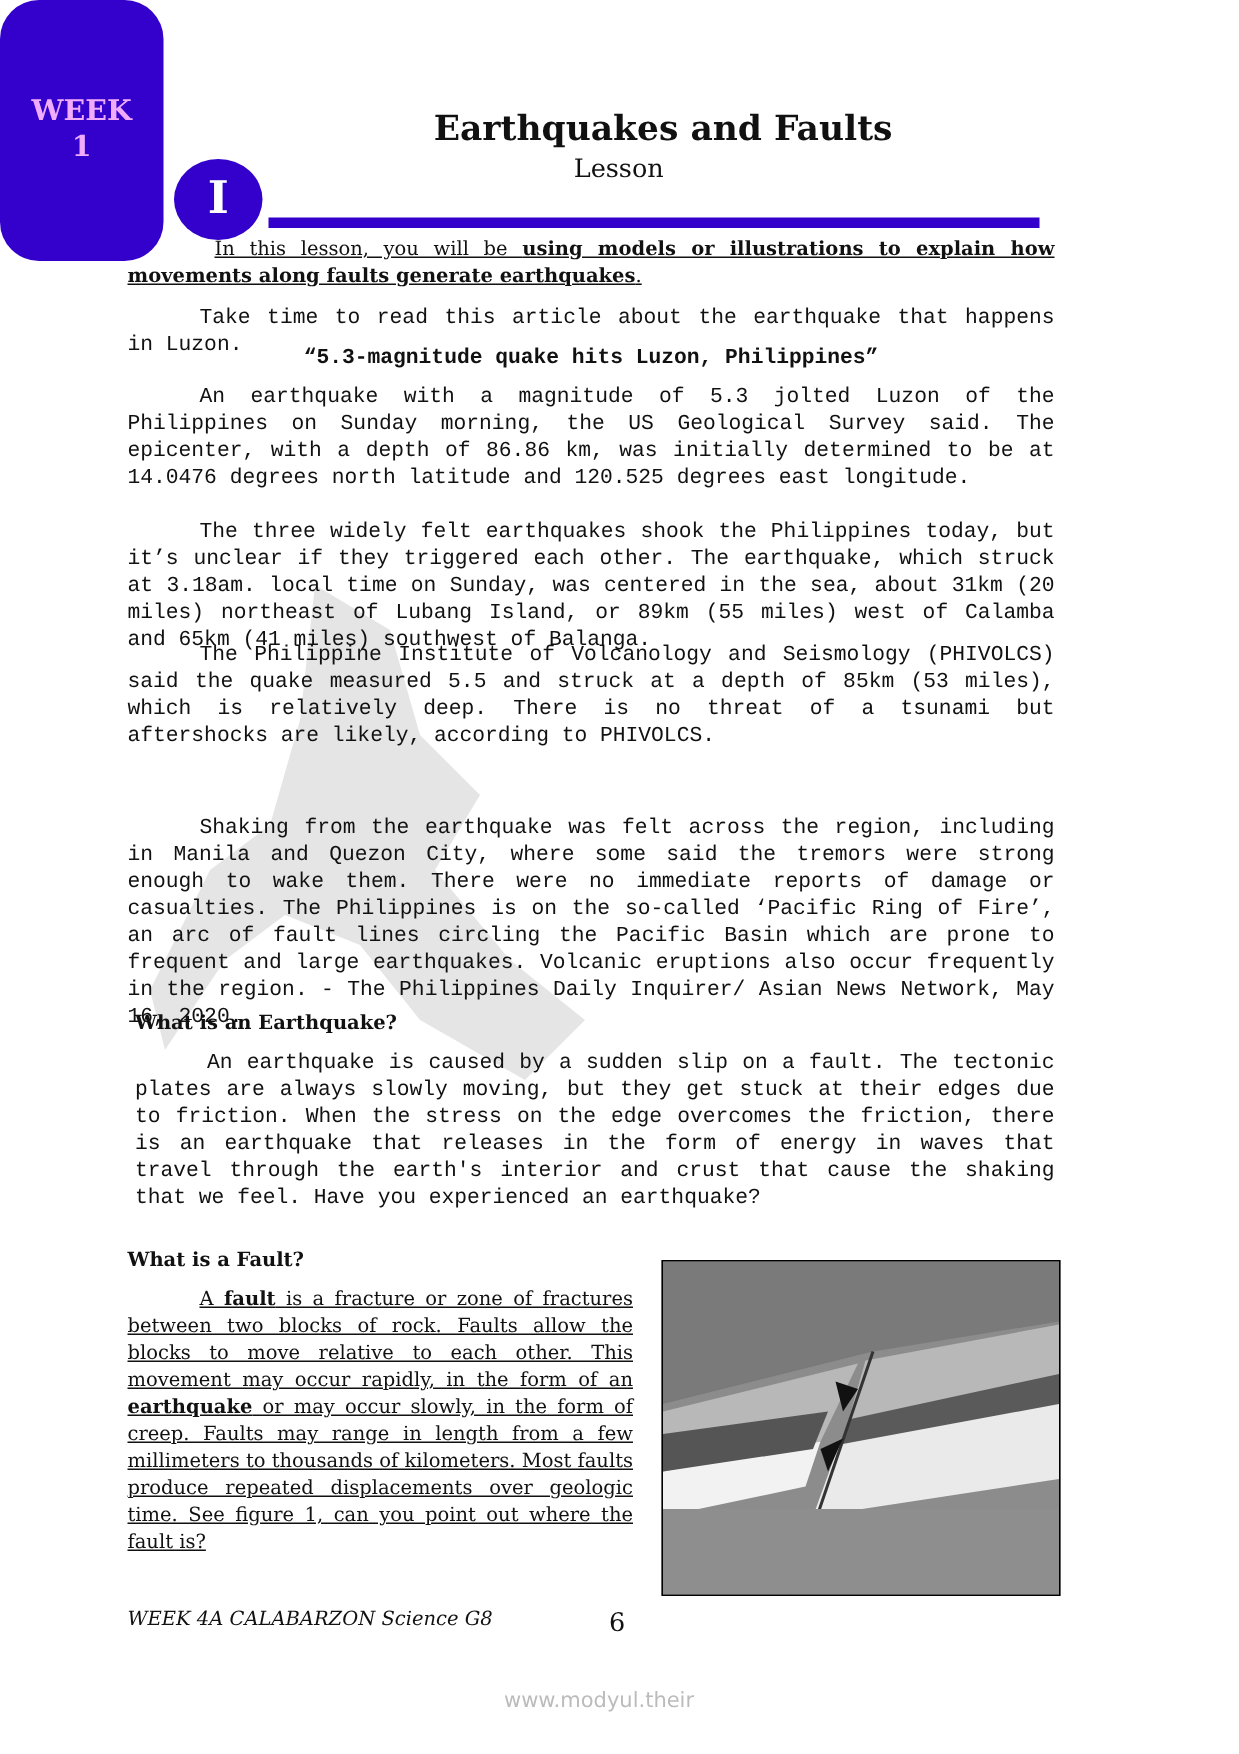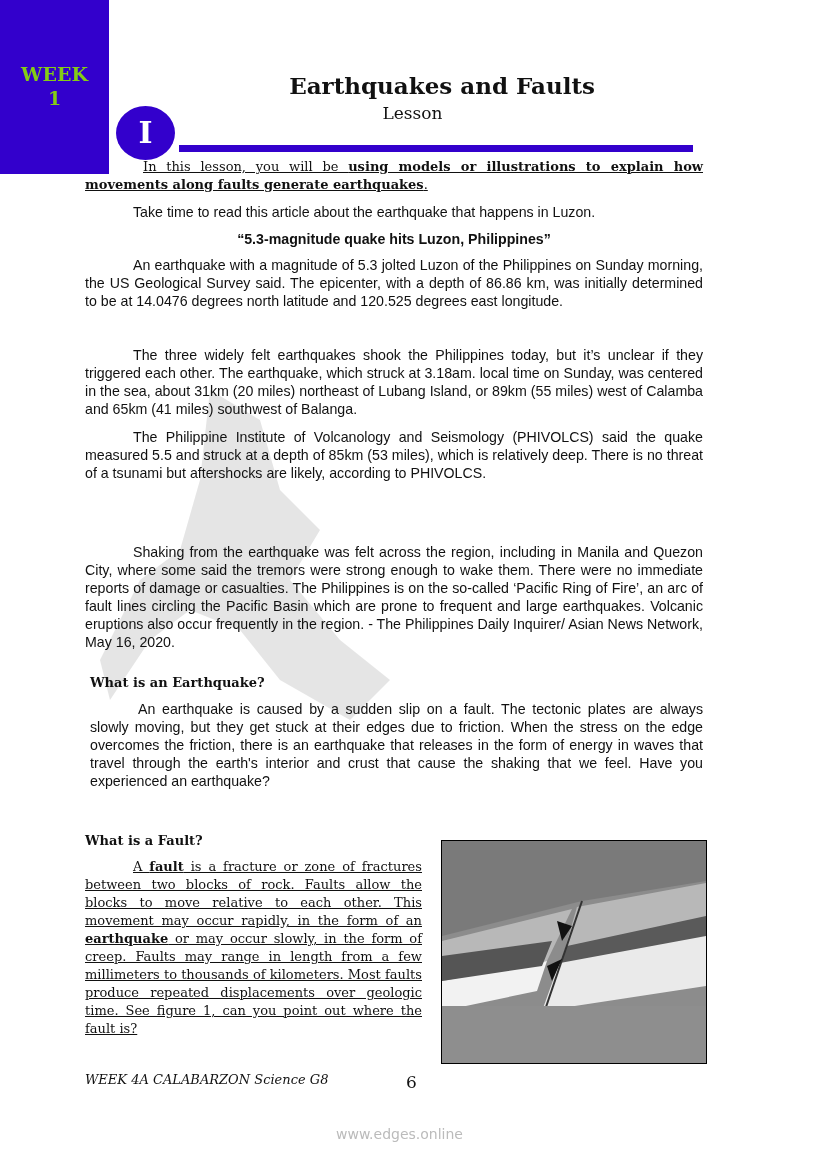--- a/index.html
+++ b/index.html
@@ -1,23 +1,23 @@
 <!DOCTYPE html>
 <html><head>
 <meta charset="utf-8">
 <style>
   html, body { margin:0; padding:0; background:#ffffff; }
   body { width:826px; height:1169px; position:relative; overflow:hidden; font-family:"DejaVu Serif", serif; color:#111; }
-  .week-box { position:absolute; left:0; top:0; width:109px; height:174px; background:#3300cc; color:#84cc16; }
+  .week-box { position:absolute; left:0; top:0; width:109px; height:174px; background:#3300cc; color:#f0abfc;border-radius:26px; }
   .week-label { position:absolute; left:0; width:109px; top:62px; text-align:center; font-family:"DejaVu Serif", serif; font-weight:bold; font-size:19px; line-height:24px; }
   .circle { position:absolute; left:116px; top:106px; width:59px; height:54px; border-radius:50%; background:#3300cc; color:#fff; font-weight:bold; font-size:30px; text-align:center; line-height:54px; }
   .rule { position:absolute; left:179px; top:145px; width:514px; height:7px; background:#3300cc; }
   .title { position:absolute; left:230px; width:365px; top:72px; text-align:right; font-weight:bold; font-size:23px; }
   .subtitle { position:absolute; left:300px; width:225px; top:103px; text-align:center; font-size:17px; }
-  .p { position:absolute; left:85px; width:618px; font-size:14.2px; line-height:18px; text-align:justify; font-family:Liberation Sans, sans-serif; }
+  .p { position:absolute; left:85px; width:618px; font-size:14.2px; line-height:18px; text-align:justify; font-family:Liberation Mono, monospace; }
   .p.bk { font-family:"DejaVu Serif", serif; font-size:13px;text-decoration:underline; }
   .indent { text-indent:48px; }
   .center { text-align:center; }
   .heading { position:absolute; font-family:"DejaVu Serif", serif; font-weight:bold; font-size:13px; }
   .figure { position:absolute; left:441px; top:840px; width:264px; height:222px; border:1px solid #000; overflow:hidden; background:#8a8a8a; }
   .footer-left { position:absolute; left:85px; top:1072px; font-style:italic; font-size:13px; font-family:"DejaVu Serif", serif; }
   .page-num { position:absolute; left:406px; top:1072px; font-size:17px; }
   .watermark { position:absolute; left:336px; top:1126px; font-family:"DejaVu Sans", sans-serif; font-size:14px; color:#bbbbbb; }
   .bg-map { position:absolute; left:90px; top:380px; width:330px; height:360px; opacity:0.25; }
 </style>
@@ -69,13 +69,13 @@
     <polygon points="125,105 264,75 264,95 118,122" fill="#5a5a5a"></polygon>
     <line x1="140" y1="60" x2="85" y2="222" stroke="#333" stroke-width="2"></line>
     <polygon points="115,80 130,85 120,100" fill="#111"></polygon>
     <polygon points="105,125 120,118 110,140" fill="#111"></polygon>
     <rect y="165" width="264" height="57" fill="#8e8e8e"></rect>
   </svg>
 </div>
 
 <div class="footer-left">WEEK 4A CALABARZON Science G8</div>
 <div class="page-num">6</div>
-<div class="watermark">www.edges.online</div>
+<div class="watermark">www.modyul.their</div>
 
 </body></html>

